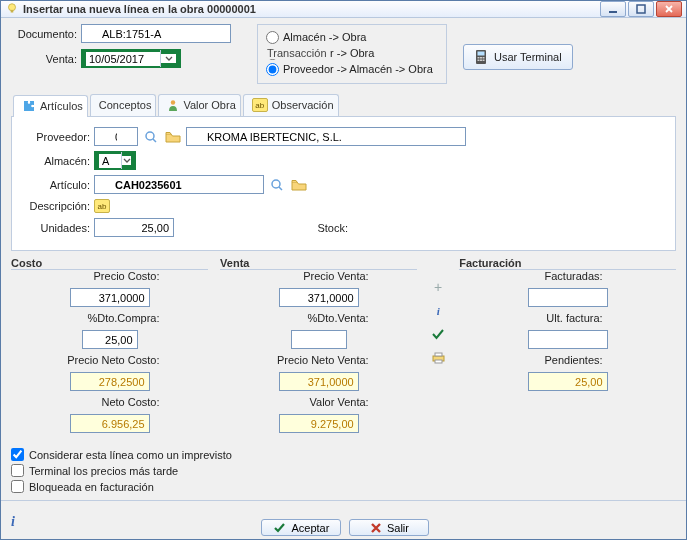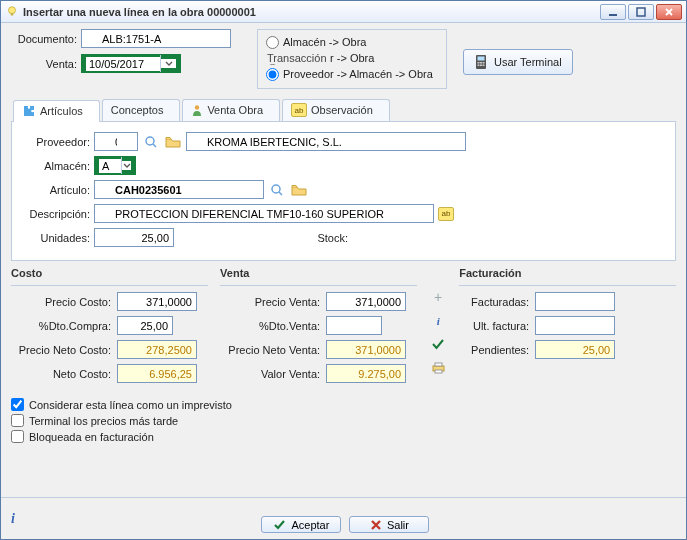--- a/index.html
+++ b/index.html
@@ -19,31 +19,31 @@
 .dateWrap { display: inline-flex; border: 5px solid #15803d; background: #fff; height: 19px; align-items: center; }
 .dateWrap input { border: 0; width: 74px; padding: 1px 3px; font-size: 11px; }
 .dateWrap .dd { width: 16px; height: 17px; border-left: 1px solid #c0cde0; display: flex; align-items: center; justify-content: center; cursor: pointer; }
 .fieldset { border: 1px solid #c0cde0; padding: 4px 8px 6px 8px; position: relative; background: #f0f0f0; }
 .fieldset > .legend { position: absolute; top: -8px; left: 6px; background: #f0f0f0; padding: 0 3px; color: #444; margin-top: 30px; }
 .radio { display: flex; align-items: center; gap: 4px; height: 16px; color: #222; }
 .radio input { margin: 0; }
 .btn { border: 1px solid #8ea9cf; background: linear-gradient(#fbfcfe,#e2ecf9); border-radius: 3px; padding: 3px 10px; display: inline-flex; align-items: center; gap: 6px; cursor: pointer; color: #222; }
 .btn.big { height: 26px; }
 .tabs { margin-top: 10px; border-bottom: 1px solid #c0cde0; display: flex; gap: 2px; padding-left: 2px; }
-.tab { padding: 3px 16px 4px 8px; border: 1px solid #c0cde0; border-bottom: none; background: #f5f8fc; border-radius: 3px 3px 0 0; display: flex; align-items: center; gap: 4px; cursor: pointer; color: #333; }
+.tab { padding: 3px 4px 4px 8px; border: 1px solid #c0cde0; border-bottom: none; background: #f5f8fc; border-radius: 3px 3px 0 0; display: flex; align-items: center; gap: 4px; cursor: pointer; color: #333; }
 .tab.active { background: #fff; position: relative; top: 1px; }
 .pane { border: 1px solid #c0cde0; border-top: none; background: #fff; padding: 10px 12px 8px 12px; }
 .formrow { display: flex; align-items: center; gap: 4px; margin-bottom: 5px; }
 .iconbtn { width: 18px; height: 18px; display: inline-flex; align-items: center; justify-content: center; cursor: pointer; }
 .yellowBox { background: #ffe97a; border: 1px solid #c8b24a; width: 16px; height: 14px; display: inline-flex; align-items: center; justify-content: center; font-size: 8px; color: #6b5300; border-radius: 2px; cursor: pointer; }
 .stockBox { border: 1px solid #7a98bd; background: #fff; width: 80px; height: 19px; display: inline-flex; align-items: center; justify-content: center; color: #2a8a2a; font-weight: bold; }
 .grids { display: flex; gap: 12px; margin-top: 6px; }
 .grid { flex: 1; }
-.gridTitle { font-weight: bold; color: #333; border-bottom: 1px solid #c0cde0; padding-bottom: 6px; margin-bottom: 6px; }
-.grow { display: flex; align-items: center; gap: 6px; margin-bottom: 5px; }
+.gridTitle { font-weight: bold; color: #333; border-bottom: 1px solid #c0cde0; padding-bottom: 0; }
+.grow { display: flex; align-items: center; gap: 6px; margin-bottom: 5px; flex-direction: column; }
 .grow .lbl { width: 100px; }
 .numInp { border: 1px solid #7a98bd; background: #fff; width: 80px; height: 19px; text-align: right; padding: 1px 4px; }
 .numInp.yl { background: #ffffdc; color: #b77a00; }
 .sideIcons { width: 18px; display: flex; flex-direction: column; gap: 10px; padding-top: 22px; align-items: center; }
 .sideIcons div { cursor: pointer; color: #6a6a6a; }
 .checks { margin-top: 10px; }
 .checkrow { display: flex; align-items: center; gap: 5px; margin-bottom: 3px; color: #222; }
 .footer { border-top: 1px solid #c0cde0; padding: 6px 10px; display: flex; align-items: center; }
 .footer .info { color: #3a68b7; cursor: pointer; font-style: italic; font-weight: bold; font-family: Georgia,serif; font-size: 14px; }
 .footer .btns { flex: 1; display: flex; justify-content: center; gap: 8px; }
@@ -148,21 +148,21 @@
       <div class="tab">
           <span>Conceptos</span>
         </div>
       <div class="tab">
         <span>
             <svg width="12" height="12" viewBox="0 0 12 12">
               <circle cx="6" cy="3.5" r="2.2" fill="#e8a84a"></circle>
               <path d="M2 12 Q2 7 6 7 Q10 7 10 12 Z" fill="#5aa65a"></path>
             </svg>
           </span>
-        <span>Venta Obra</span>
+        <span>Valor Obra</span>
       </div>
       <div class="tab">
         <span class="yellowBox">ab</span>
         <span>Observación</span>
       </div>
     </div>
 
     <div class="pane">
       <div class="formrow">
         <span class="lbl" style="width:66px">Proveedor:</span>
@@ -203,21 +203,20 @@
           </span>
         <span class="iconbtn">
             <svg width="16" height="14" viewBox="0 0 16 14">
               <path d="M1 4 h5 l1.5 2 h7.5 v6 h-14 z" fill="#f8d57a" stroke="#c8a43a"></path>
               <path d="M1 4 v-1.5 h4 l1 1.5" fill="#f8d57a" stroke="#c8a43a"></path>
             </svg>
           </span>
       </div>
       <div class="formrow">
         <span class="lbl" style="width:66px">Descripción:</span>
-        <input class="inp" style="width: 340px;" value="PROTECCION DIFERENCIAL TMF10-160 SUPERIOR">
         <span class="yellowBox">ab</span>
       </div>
       <div class="formrow">
         <span class="lbl" style="width:66px">Unidades:</span>
         <input class="inp numInp" value="25,00" style="">
         <span class="lbl" style="width:130px;margin-left:40px">Stock:</span>
       </div>
     </div>
 
     <div class="grids">

